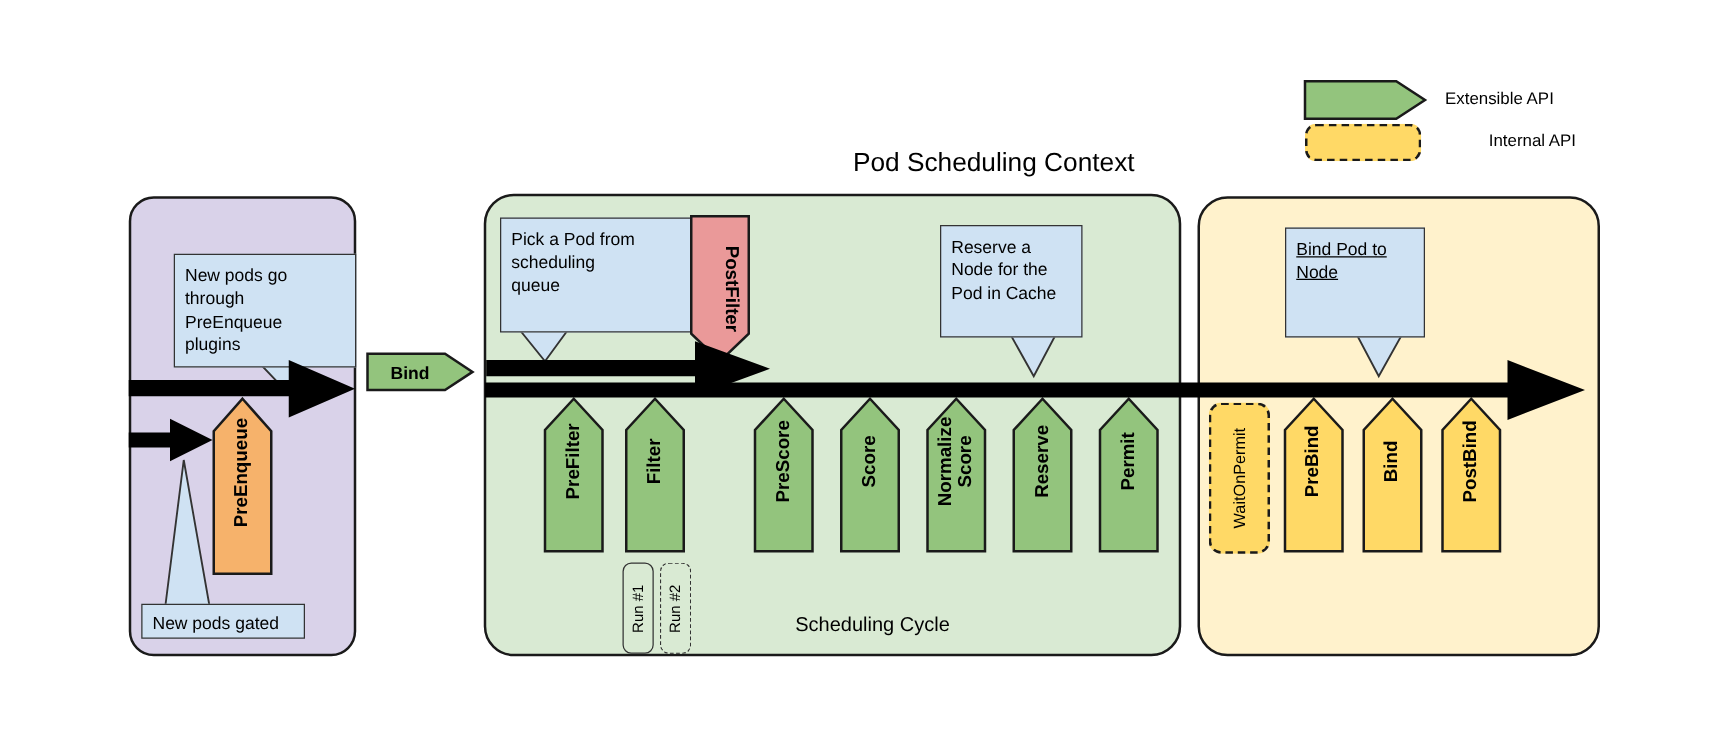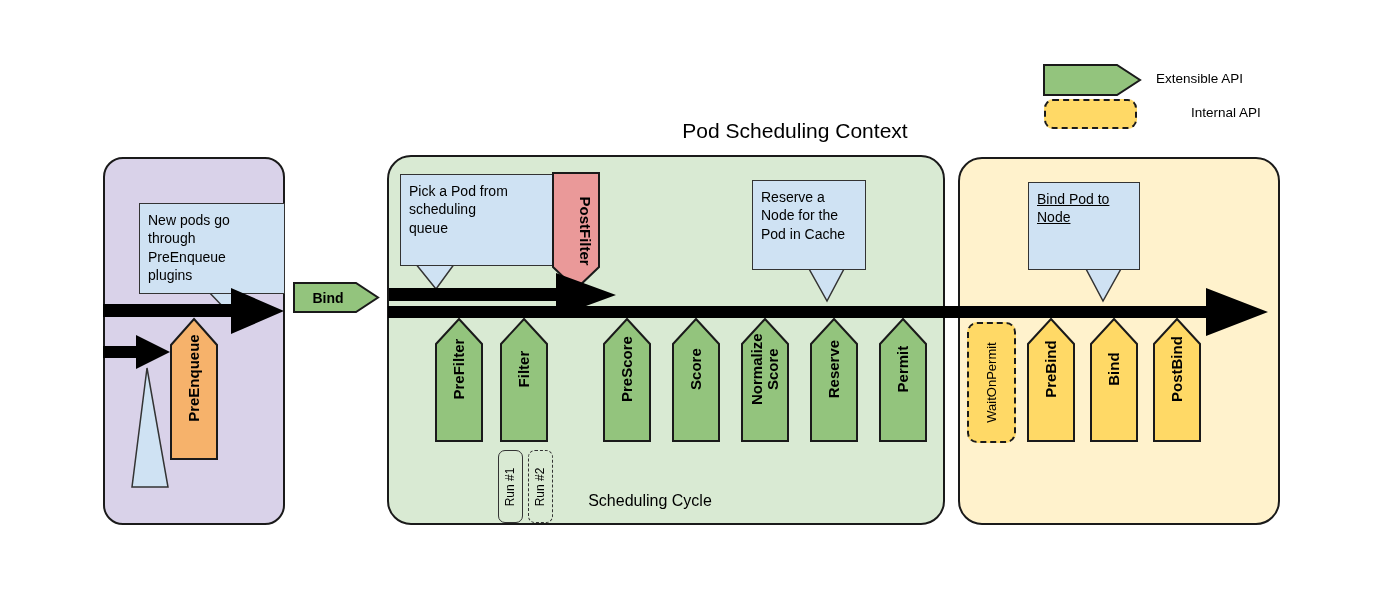--- a/index.html
+++ b/index.html
@@ -59,20 +59,21 @@
     <polygon points="132,487 168,487 147,368"></polygon>
     <polygon points="415,263 455,263 436,289"></polygon>
     <polygon points="808,267 845,267 827,301"></polygon>
     <polygon points="1085,267 1122,267 1103,301"></polygon>
   </svg>
 
   <div class="callout" style="left:139px;top:203px;width:146px;height:91px;">New pods go
 through
 PreEnqueue
 plugins</div>
+  <div class="callout" style="left:113px;top:483px;width:131px;height:28px;padding-top:5px;">New pods gated</div>
   <div class="callout" style="left:400px;top:174px;width:155px;height:92px;">Pick a Pod from
 scheduling
 queue</div>
   <div class="callout" style="left:752px;top:180px;width:114px;height:90px;">Reserve a
 Node for the
 Pod in Cache</div>
   <div class="callout" style="left:1028px;top:182px;width:112px;height:88px;text-decoration:underline;">Bind Pod to
 Node</div>
 
   <div class="pent up p-orange" style="left:170px;top:318px;width:48px;height:142px;">
@@ -171,21 +172,21 @@
   </div>
 
   <svg class="flow">
     <polygon points="103,304 231,304 231,288 284,311 231,334 231,317 103,317"></polygon>
     <polygon points="103,346 136,346 136,335 170,352 136,369 136,358 103,358"></polygon>
     <polygon points="389,288 556,288 556,273 616,295 556,317 556,301 389,301"></polygon>
     <polygon points="388,306 1206,306 1206,288 1268,312 1206,336 1206,318 388,318"></polygon>
   </svg>
 
   <div class="title" style="left:598px;top:119px;width:394px;">Pod Scheduling Context</div>
-  <div class="cycle-label" style="left:545px;top:492px;width:210px;">Scheduling Cycle</div>
+  <div class="cycle-label" style="left:593px;top:492px;width:210px;">Scheduling Cycle</div>
 
   <div class="pent p-green" style="left:1043px;top:64px;width:98px;height:32px;">
     <svg viewBox="0 0 98 32" preserveAspectRatio="none">
       <polygon points="1,1 74,1 97,16 74,31 1,31"></polygon>
       </svg>
   </div>
   <div class="legend-label" style="left:1156px;top:71px;">Extensible API</div>
   <div class="legend-int" style="left:1044px;top:99px;width:93px;height:30px;"></div>
   <div class="legend-label" style="left:1156px;top:105px;margin-left:35px;">Internal API</div>
 

